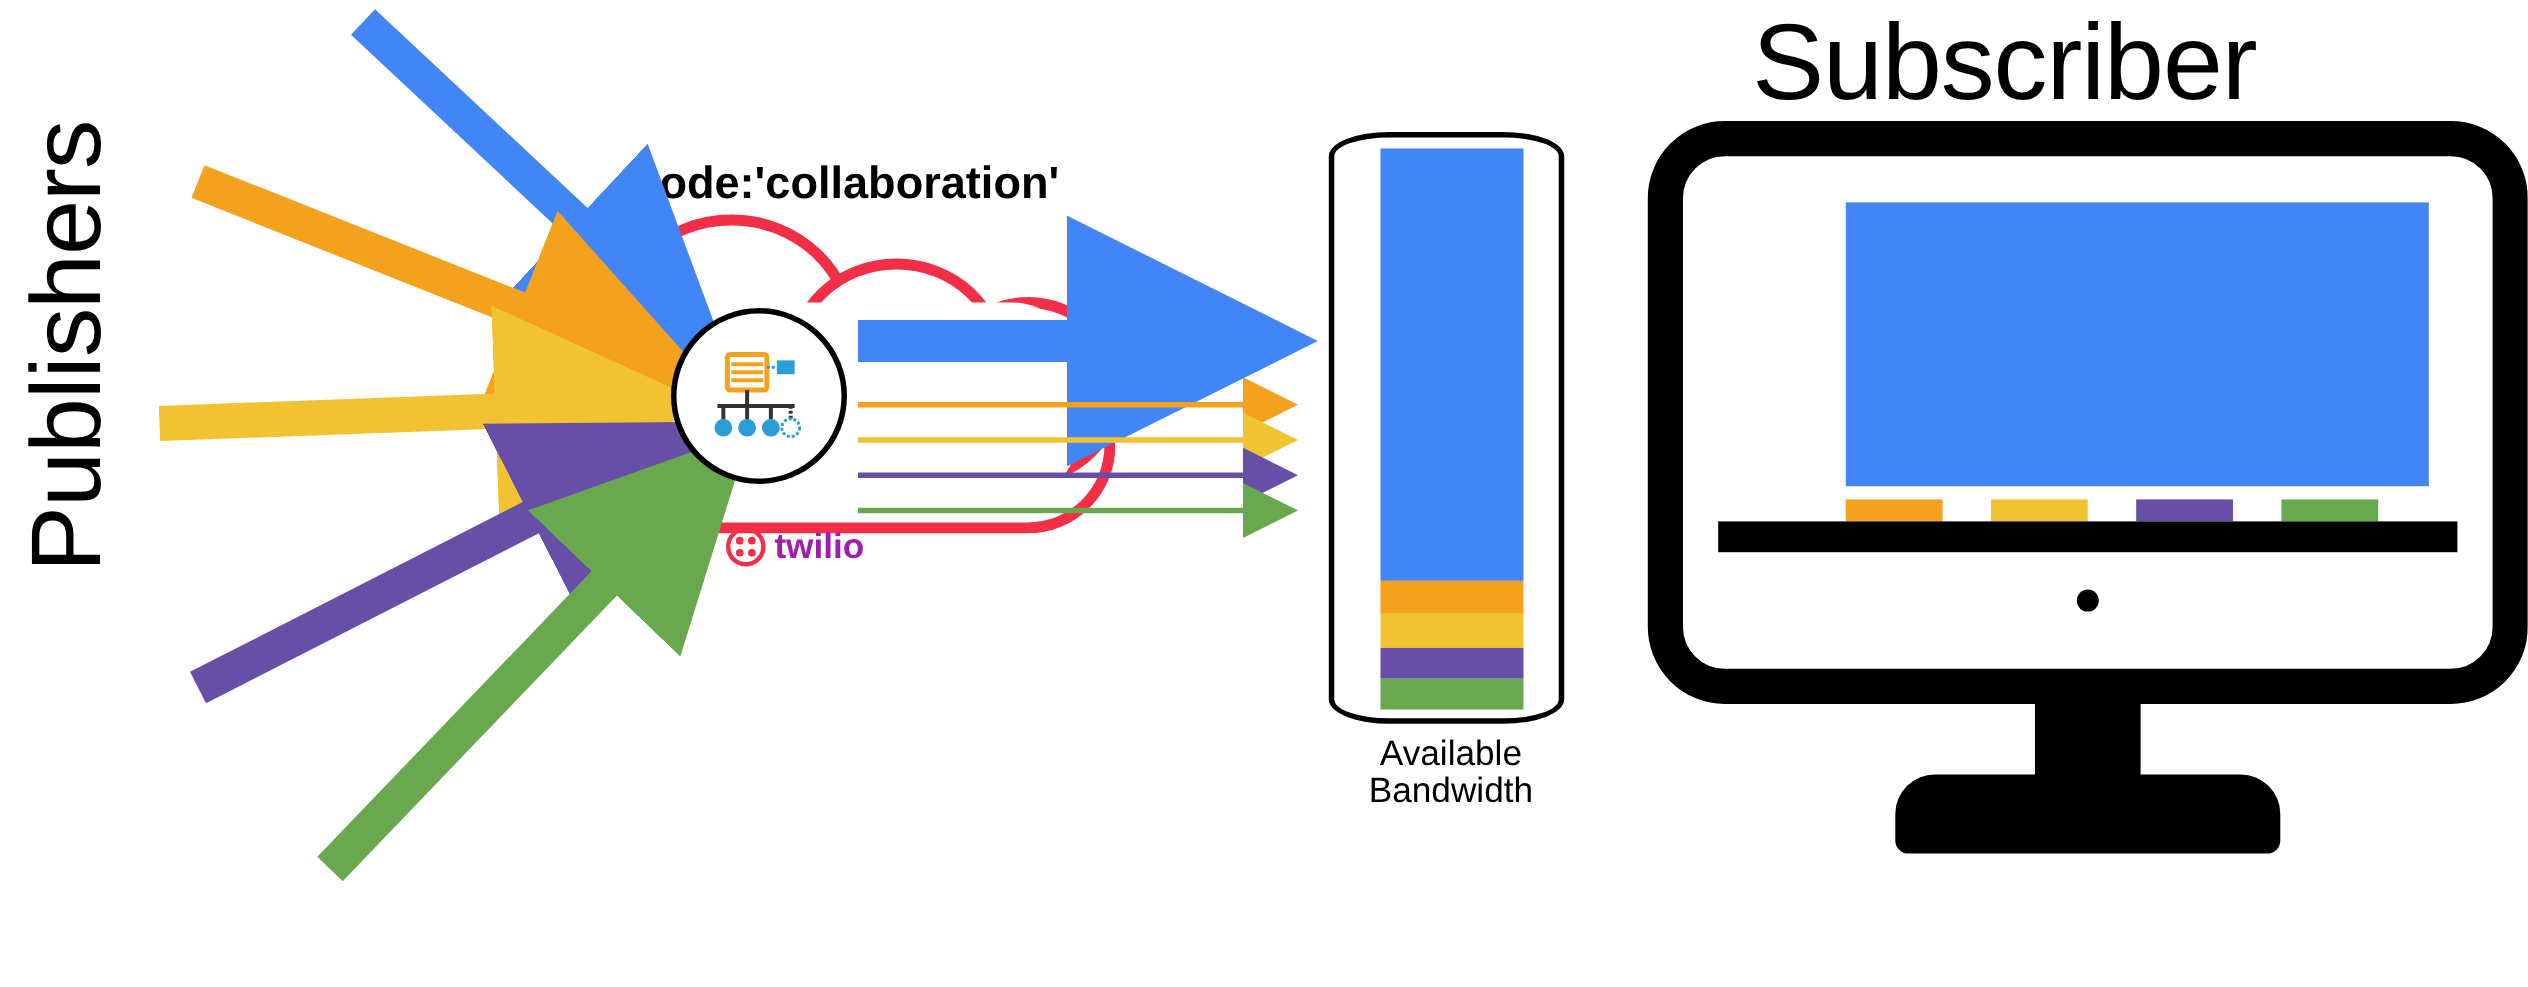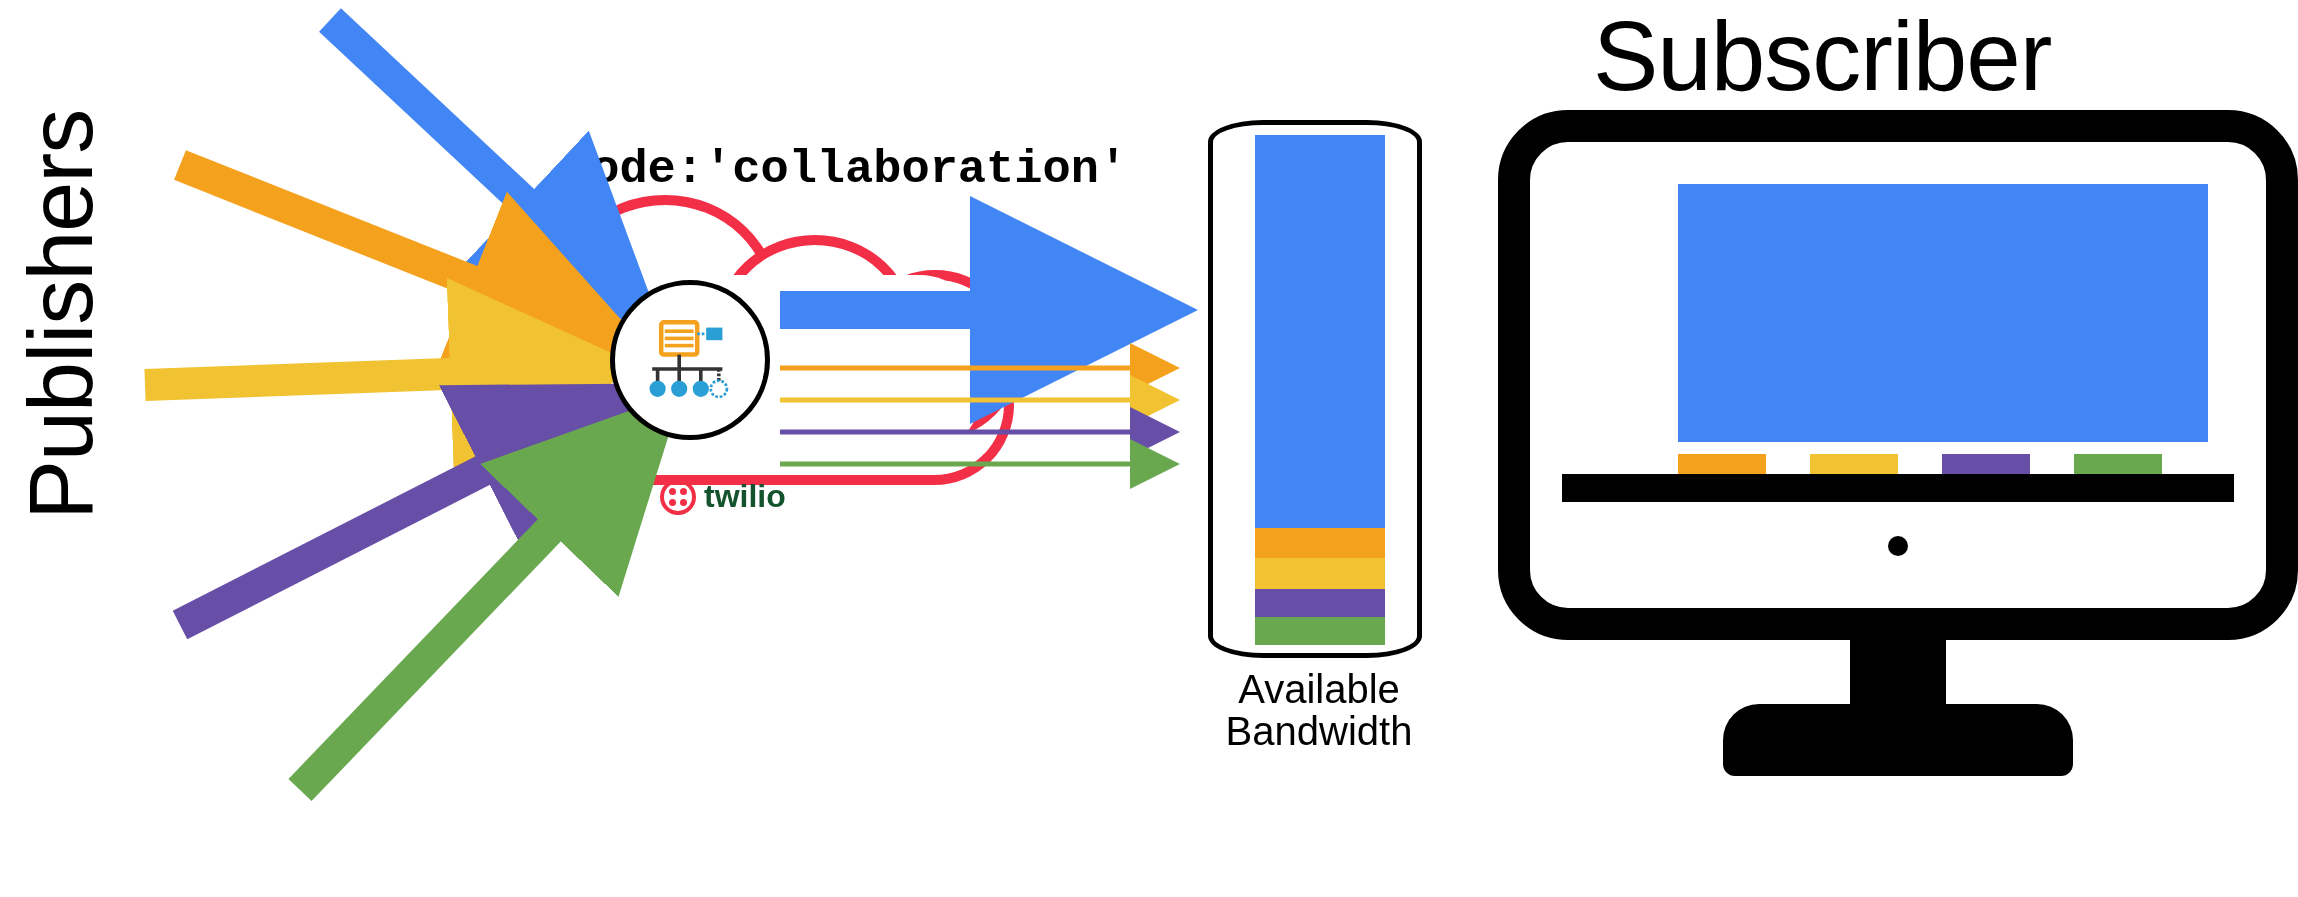--- a/index.html
+++ b/index.html
@@ -1,20 +1,20 @@
 <!DOCTYPE html>
 <html><head>
 <meta charset="utf-8">
 <style>
   html,body{margin:0;padding:0;background:#fff;font-family:Helvetica,Arial,sans-serif}
   .stage{position:relative;width:2298px;height:897px}
   .v-label{position:absolute;left:10px;top:520px;transform:rotate(-90deg);transform-origin:left top;font-size:90px;letter-spacing:-1px}
   .sub-title{position:absolute;left:1593px;top:0;width:700px;font-size:98px;letter-spacing:-1px}
-  .mode-label{position:absolute;left:563px;top:143px;font-family:Liberation Mono, monospace;font-size:47px;font-weight:700}
-  .bw-label{position:absolute;left:1189px;top:668px;width:260px;text-align:center;font-size:40px;line-height:1.05}
+  .mode-label{position:absolute;left:563px;top:143px;font-family:Liberation Sans, sans-serif;font-size:41px;font-weight:700}
+  .bw-label{position:absolute;left:1189px;top:668px;width:260px;text-align:center;font-size:32px;line-height:1.05}
   .bw-cyl{position:absolute;left:1208px;top:120px;width:214px;height:538px}
   .bw-outer{position:absolute;inset:0;border:5px solid #000;border-radius:55px/22px}
   .bw-slot{position:absolute;left:47px;top:15px;width:130px;display:flex;flex-direction:column}
   .bw-seg{width:100%}
   .monitor{position:absolute;left:1498px;top:110px;width:800px;height:680px}
   .m-body{position:absolute;left:0;top:0;width:800px;height:530px;border:32px solid #000;border-radius:70px;box-sizing:border-box}
   .m-bar{position:absolute;left:32px;right:32px;bottom:32px;height:74px;border-top:28px solid #000;background:#fff}
   .m-dot{position:absolute;left:50%;bottom:52px;width:20px;height:20px;margin-left:-10px;background:#000;border-radius:50%}
   .m-neck{position:absolute;left:50%;top:530px;margin-left:-48px;width:96px;height:72px;background:#000}
   .m-foot{position:absolute;left:50%;top:594px;margin-left:-175px;width:350px;height:72px;background:#000;border-radius:36px 36px 12px 12px}
@@ -22,21 +22,21 @@
   .tile-big{position:absolute}
   .tile-row{position:absolute;display:flex;gap:44px}
   .tile-s{width:88px;height:88px}
   
   .cloud{position:absolute;left:470px;top:205px;width:535px;height:282px}
   .cl{position:absolute;border:10px solid #f22f46;border-radius:50%;background:#fff}
   .cloud-bot{position:absolute;left:8px;top:120px;width:516px;height:150px;border:10px solid #f22f46;border-radius:90px;border-top:none;background:#fff}
   
   .srv{position:absolute;left:610px;top:280px;width:160px;height:160px;border:5px solid #000;border-radius:50%;background:#fff;box-sizing:border-box;z-index:8;display:flex;align-items:center;justify-content:center}
   .srv svg{width:90px;height:90px}
-  .twilio{position:absolute;left:660px;top:478px;display:flex;align-items:center;gap:8px;color:#14532d;font-weight:700;font-size:32px;font-family:Arial,sans-serif}
+  .twilio{position:absolute;left:660px;top:478px;display:flex;align-items:center;gap:8px;color:#a21caf;font-weight:700;font-size:32px;font-family:Arial,sans-serif}
   .twilio .dot{width:36px;height:36px;border:4px solid #f22f46;border-radius:50%;display:grid;grid-template:1fr 1fr/1fr 1fr;gap:4px;padding:5px;box-sizing:border-box}
   .twilio .d{background:#f22f46;border-radius:50%}
   svg.arrows{position:absolute;inset:0;z-index:5}
   svg.arrows-out{position:absolute;inset:0;z-index:4}
 </style>
 </head>
 <body>
 
 <div class="stage">
 

